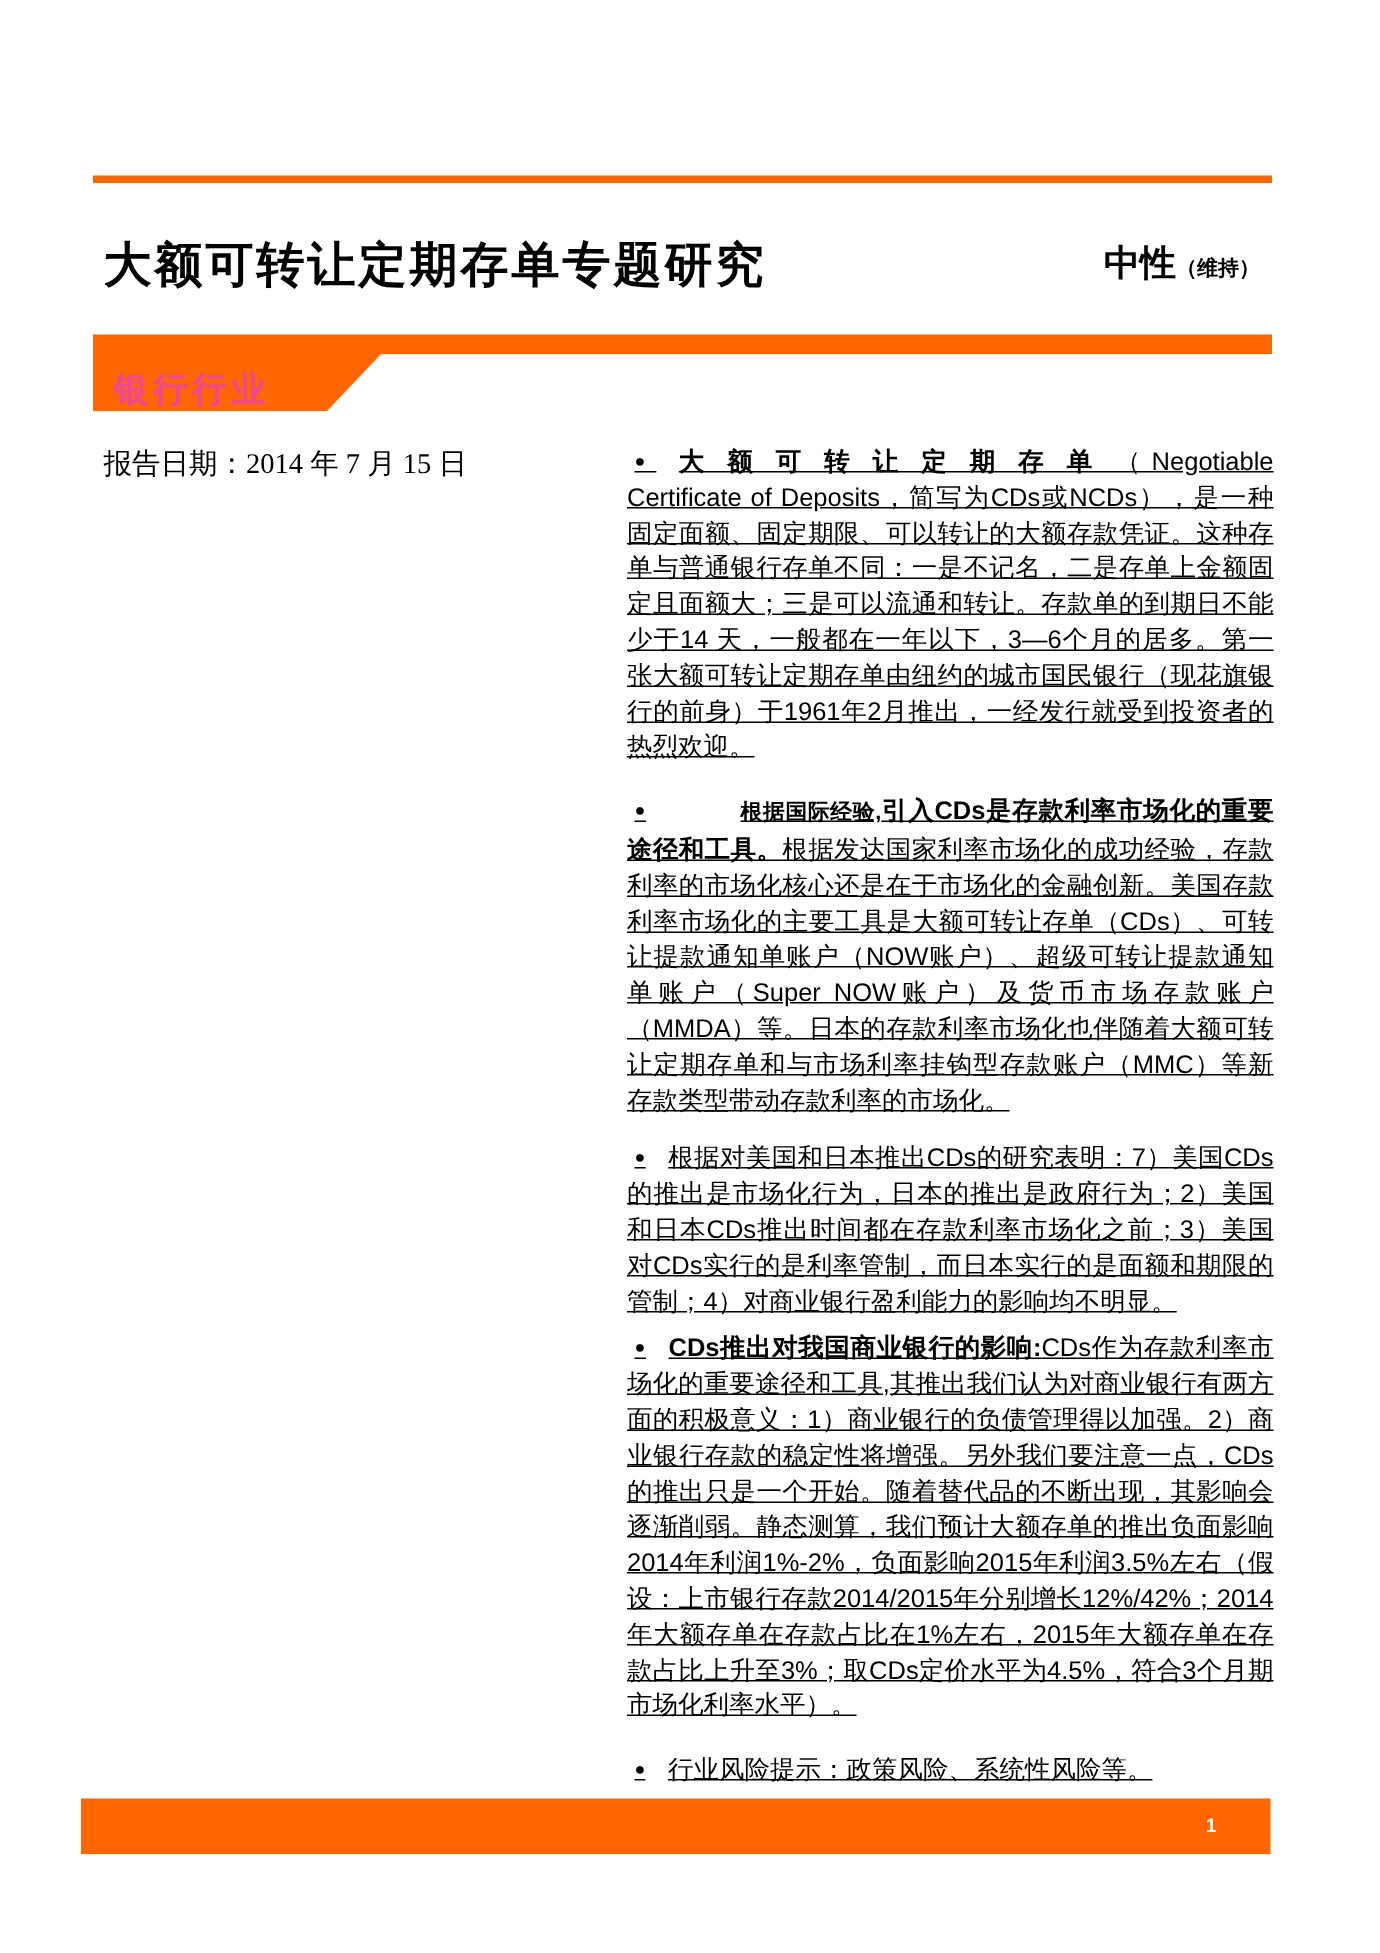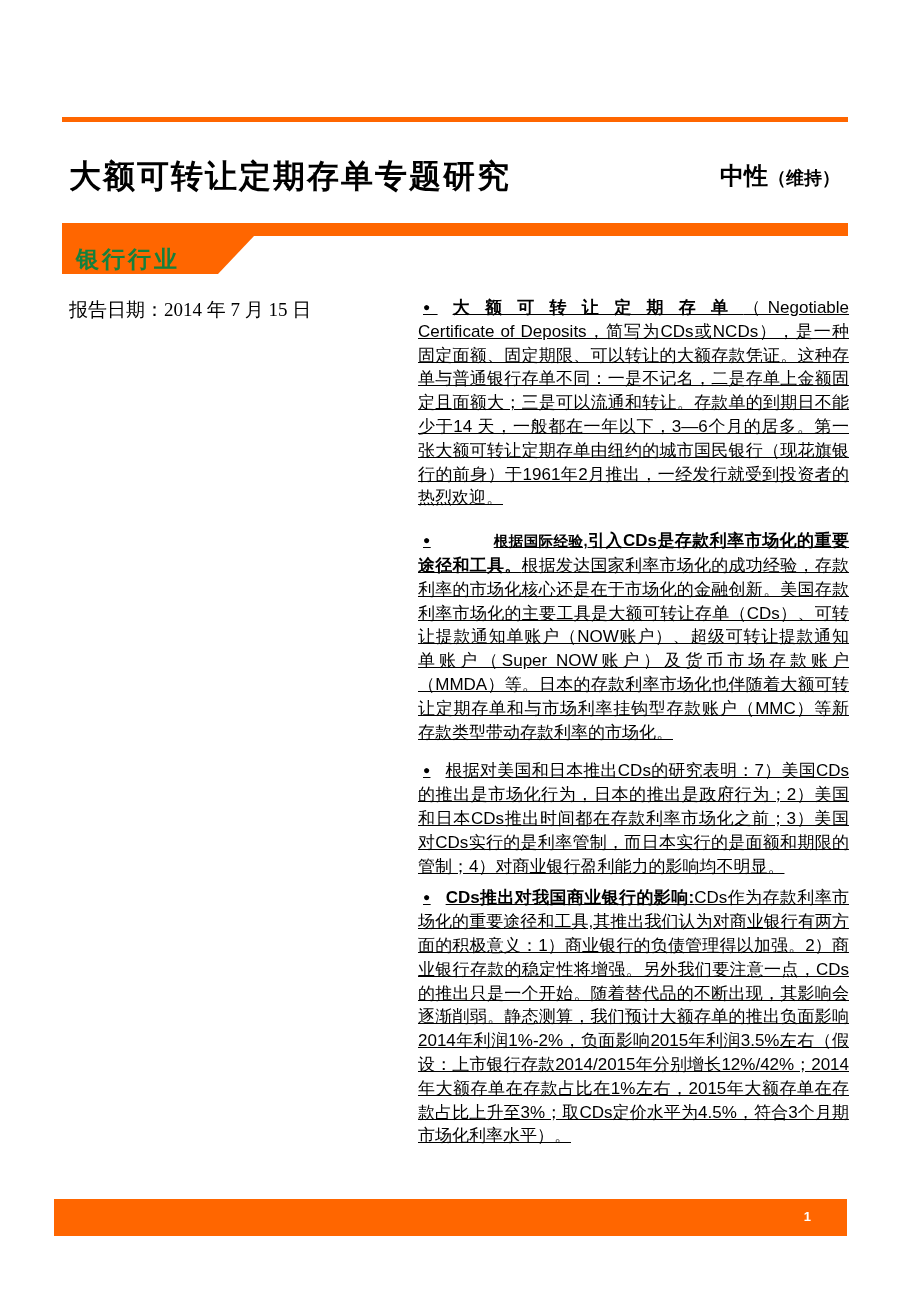--- a/index.html
+++ b/index.html
@@ -11,31 +11,31 @@
   .top-rule{position:absolute;left:62px;top:117px;width:786px;height:5px;background:#ff6600;}
 
   .page-title{
     position:absolute;left:69px;top:160px;margin:0;
     font-size:32px;font-weight:bold;letter-spacing:2px;line-height:32px;
   }
   .rating{
     position:absolute;right:80px;top:160px;
     font-size:24px;font-weight:bold;line-height:32px;white-space:nowrap;
   }
-  .rating .rating-suffix{font-size:18px;}
+  .rating .rating-suffix{font-size:14px;}
 
   .banner{position:absolute;left:62px;top:223px;width:786px;height:51px;}
   .banner-strip{position:absolute;left:0;top:0;width:100%;height:13px;background:#ff6600;}
   .banner-block{
     position:absolute;left:0;top:13px;width:192px;height:38px;background:#ff6600;
     clip-path:polygon(0 0,100% 0,calc(100% - 36px) 100%,0 100%);
   }
   .banner-label{
     position:absolute;left:14px;top:21px;z-index:2;
-    color:#15803d;font-size:23px;font-weight:bold;letter-spacing:3px;white-space:nowrap;
+    color:#ec4899;font-size:23px;font-weight:bold;letter-spacing:3px;white-space:nowrap;
   }
 
   .report-date{
     position:absolute;left:69px;top:298px;
     font-family:"Liberation Serif","DejaVu Serif",serif;
     font-size:19px;line-height:24px;white-space:nowrap;
   }
 
   .bullets{
     position:absolute;left:418px;top:296px;width:431px;
@@ -72,17 +72,18 @@
   <span class="banner-label">银行行业</span>
 </div>
 
 <div class="report-date">报告日期：2014 年 7 月 15 日</div>
 
 <div class="bullets" id="bullets">
     <p><span class="dot">●</span><span class="seg-bold-spaced">大额可转让定期存单</span><span class="seg-normal">（Negotiable Certificate of Deposits，简写为CDs或NCDs），是一种固定面额、固定期限、可以转让的大额存款凭证。这种存单与普通银行存单不同：一是不记名，二是存单上金额固定且面额大；三是可以流通和转让。存款单的到期日不能少于14 天，一般都在一年以下，3—6个月的居多。第一张大额可转让定期存单由纽约的城市国民银行（现花旗银行的前身）于1961年2月推出，一经发行就受到投资者的热烈欢迎。</span></p>
     <p><span class="dot">●</span><span class="seg-bold-narrow">根据国际经验,</span><span class="seg-bold">引入CDs是存款利率市场化的重要途径和工具。</span><span class="seg-normal">根据发达国家利率市场化的成功经验，存款利率的市场化核心还是在于市场化的金融创新。美国存款利率市场化的主要工具是大额可转让存单（CDs）、可转让提款通知单账户（NOW账户）、超级可转让提款通知单账户（Super NOW账户）及货币市场存款账户（MMDA）等。日本的存款利率市场化也伴随着大额可转让定期存单和与市场利率挂钩型存款账户（MMC）等新存款类型带动存款利率的市场化。</span></p>
     <p><span class="dot">●</span><span class="seg-normal">根据对美国和日本推出CDs的研究表明：7）美国CDs的推出是市场化行为，日本的推出是政府行为；2）美国和日本CDs推出时间都在存款利率市场化之前；3）美国对CDs实行的是利率管制，而日本实行的是面额和期限的管制；4）对商业银行盈利能力的影响均不明显。</span></p>
     <p><span class="dot">●</span><span class="seg-bold">CDs推出对我国商业银行的影响:</span><span class="seg-normal">CDs作为存款利率市场化的重要途径和工具,其推出我们认为对商业银行有两方面的积极意义：1）商业银行的负债管理得以加强。2）商业银行存款的稳定性将增强。另外我们要注意一点，CDs的推出只是一个开始。随着替代品的不断出现，其影响会逐渐削弱。静态测算，我们预计大额存单的推出负面影响2014年利润1%-2%，负面影响2015年利润3.5%左右（假设：上市银行存款2014/2015年分别增长12%/42%；2014年大额存单在存款占比在1%左右，2015年大额存单在存款占比上升至3%；取CDs定价水平为4.5%，符合3个月期市场化利率水平）。</span></p>
+    <p><span class="dot">●</span><span class="seg-normal">行业风险提示：政策风险、系统性风险等。</span></p>
   </div>
 
 <div class="footer-bar">
   <span class="page-number">1</span>
 </div>
 
 </body></html>

